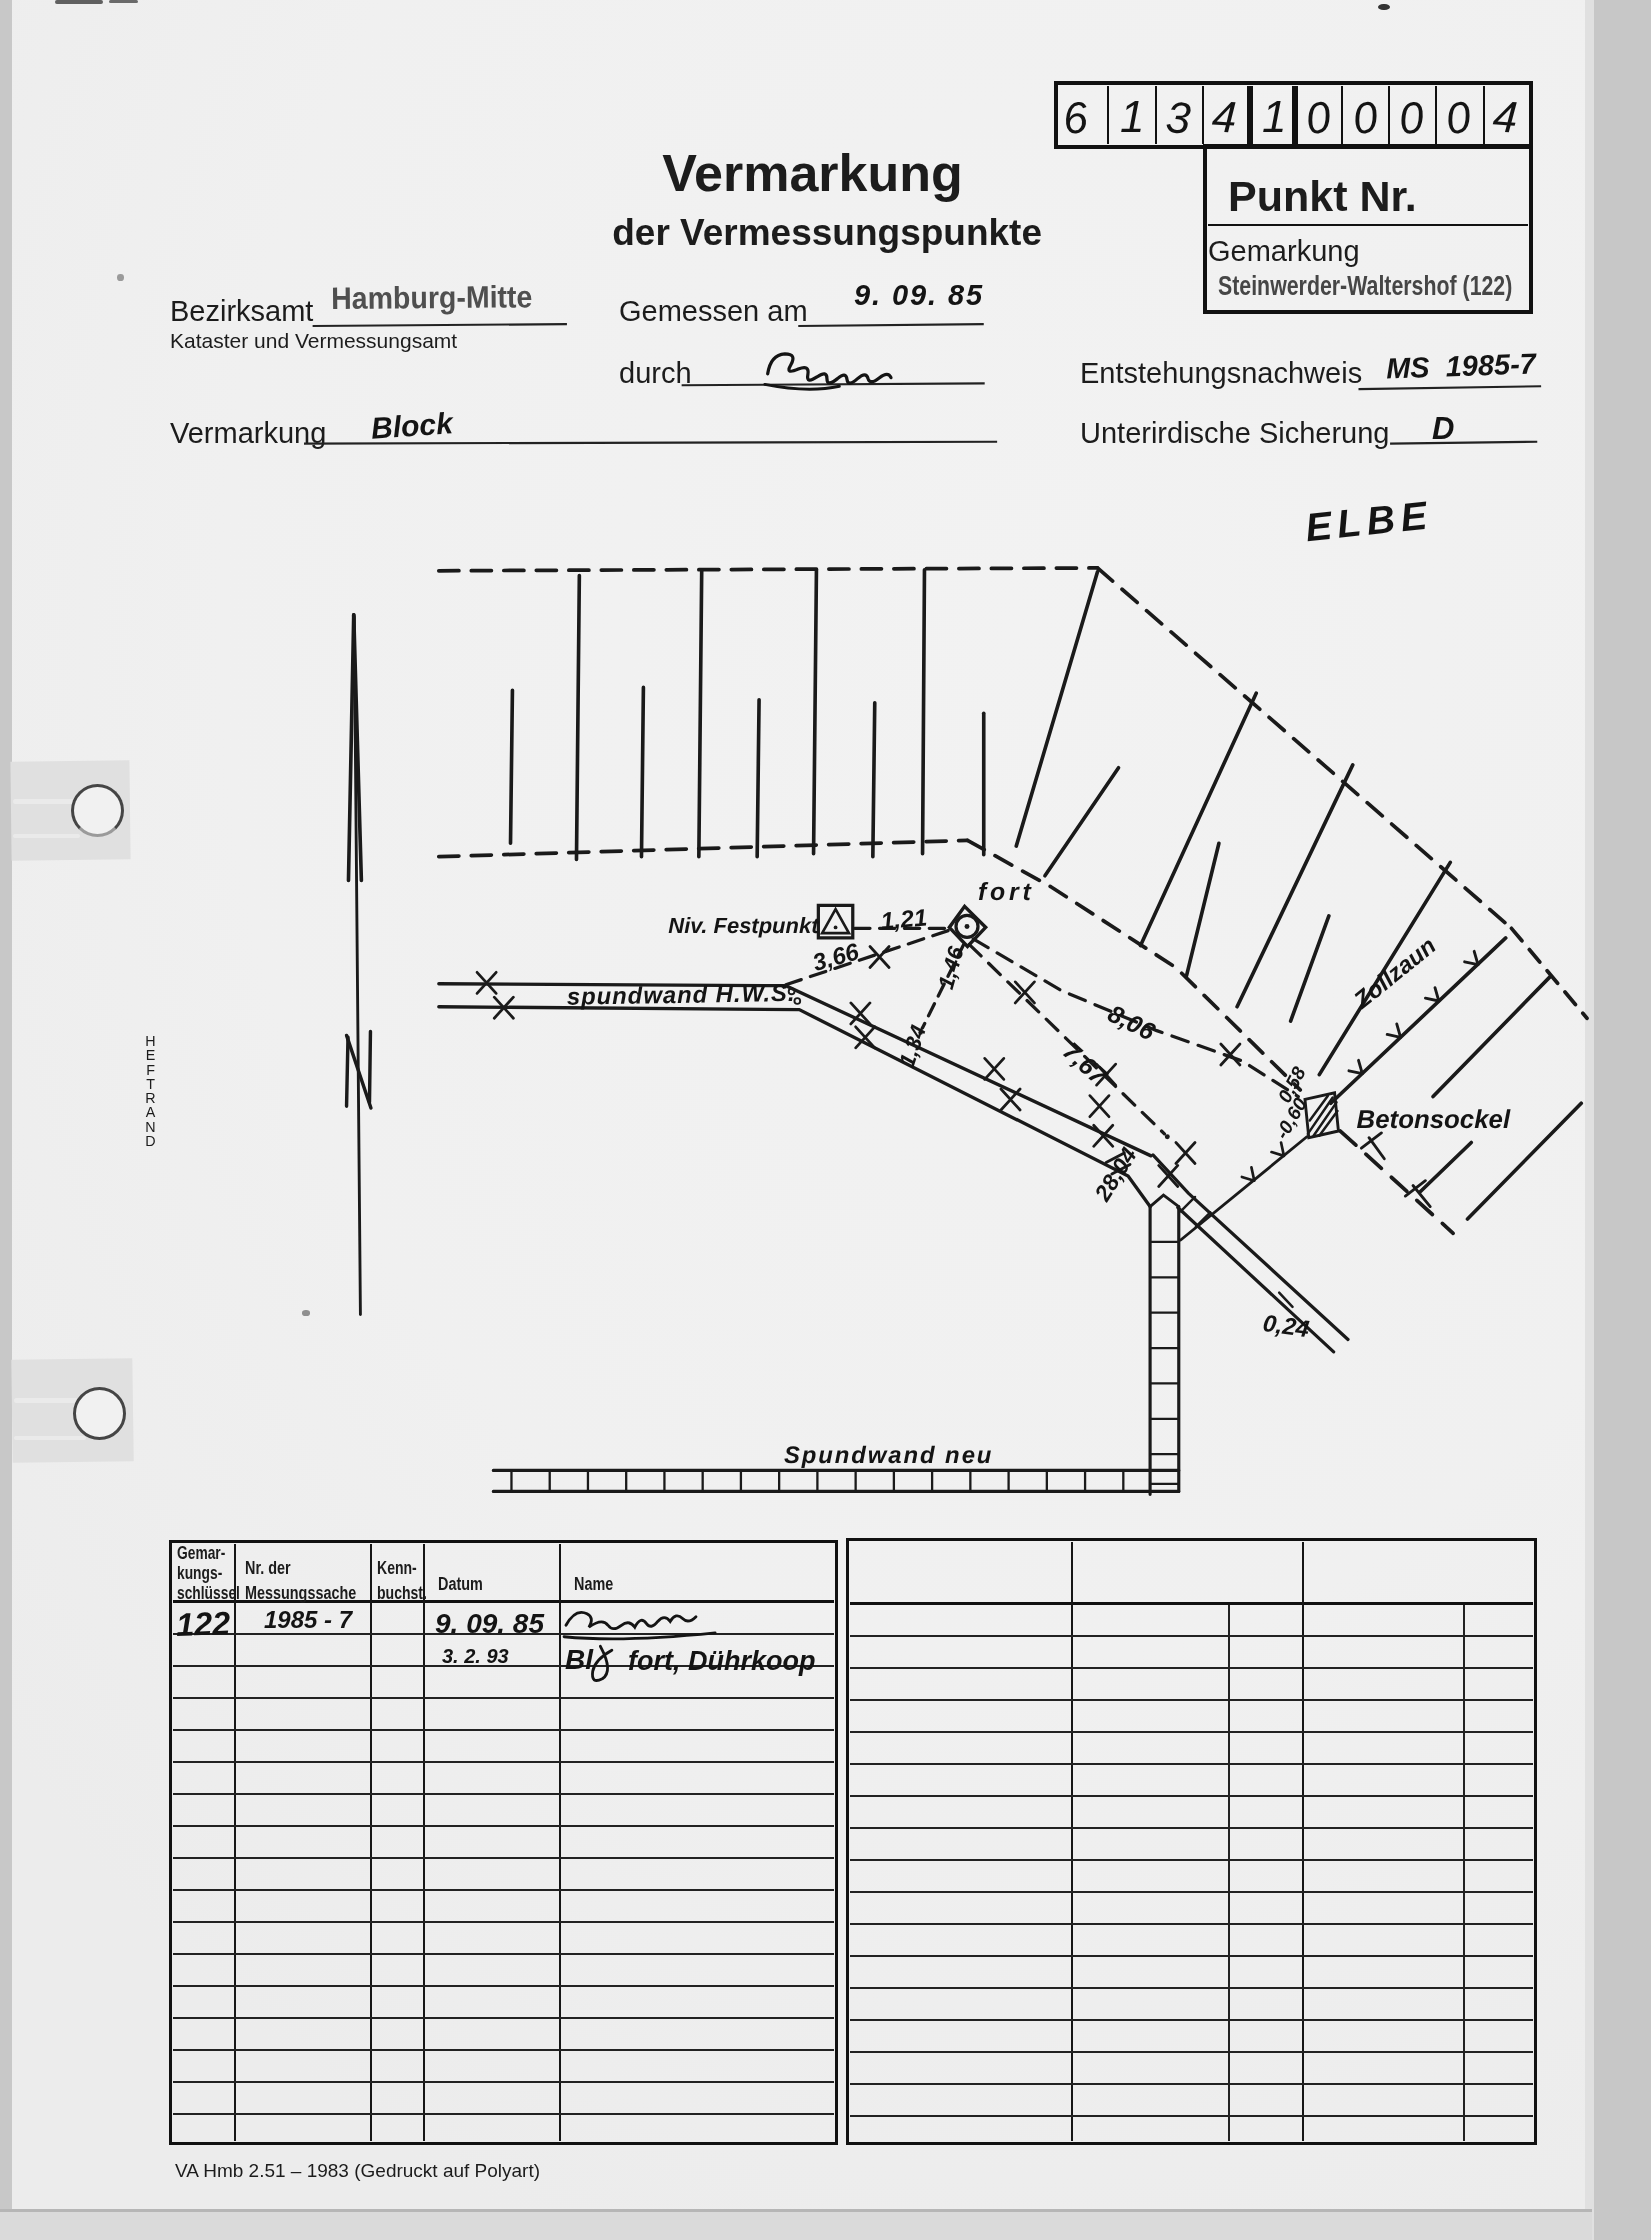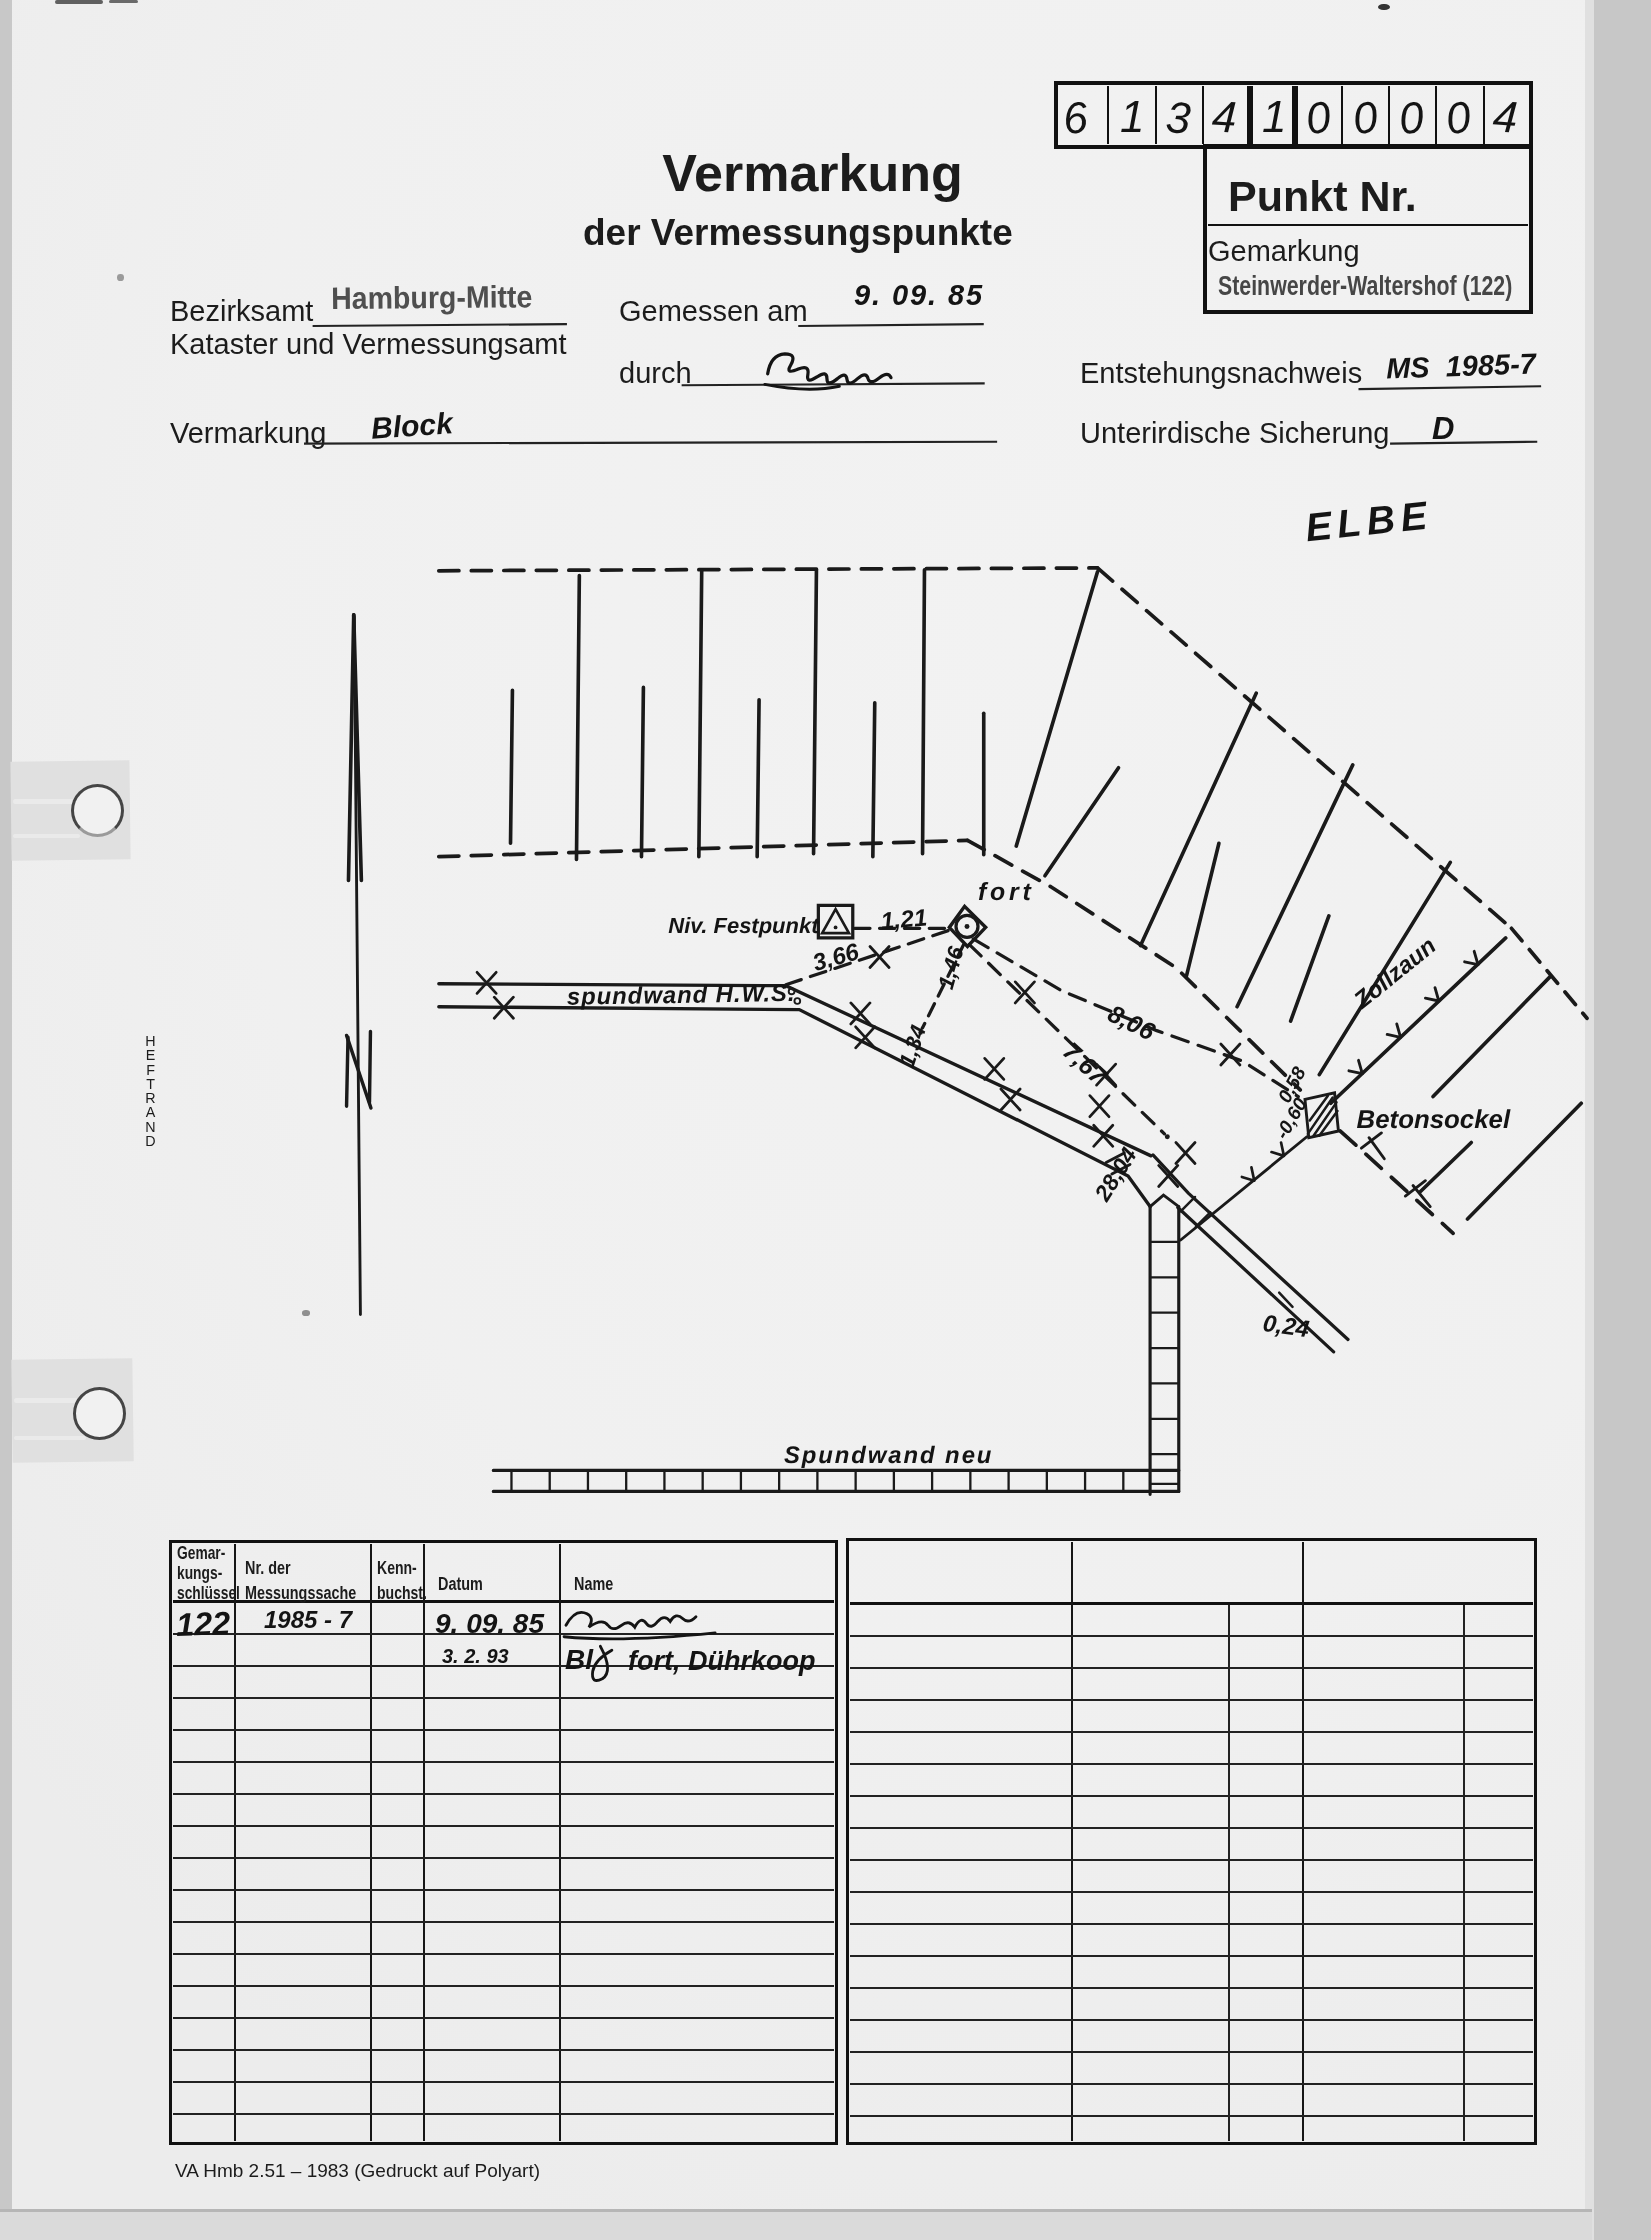--- a/index.html
+++ b/index.html
@@ -29,24 +29,24 @@
 <div class="abs" style="left:10.5px;top:761px;width:119px;height:99px;background:#e2e0db;transform:rotate(-0.7deg);"></div>
 <div class="abs" style="left:13.4px;top:799px;width:105px;height:4.8px;background:#eceae6;border-radius:2.9px;"></div>
 <div class="abs" style="left:13.4px;top:834px;width:67px;height:3.8px;background:#eceae6;border-radius:2.9px;"></div>
 <div class="abs" style="left:71px;top:784px;width:47px;height:47px;border-radius:50%;background:#f2f1ee;border:3.4px solid #454545;border-bottom-color:#9b9a97;"></div>
 <div class="abs" style="left:11.5px;top:1359px;width:121px;height:103px;background:#e2e0db;transform:rotate(-0.8deg);"></div>
 <div class="abs" style="left:14.3px;top:1398px;width:107px;height:4.8px;background:#eceae6;border-radius:2.9px;"></div>
 <div class="abs" style="left:14.3px;top:1436px;width:72px;height:3.8px;background:#eceae6;border-radius:2.9px;"></div>
 <div class="abs" style="left:73px;top:1387px;width:47px;height:47px;border-radius:50%;background:#f2f1ee;border:3.4px solid #454545;"></div>
 
 <div class="abs pr" style="left:631px;top:147px;width:363px;text-align:center;font-size:52px;font-weight:bold;">Vermarkung</div>
-<div class="abs pr" style="left:583px;top:214px;width:459px;text-align:left;font-size:37px;font-weight:bold;">der Vermessungspunkte</div>
+<div class="abs pr" style="left:583px;top:214px;width:459px;text-align:right;font-size:37px;font-weight:bold;">der Vermessungspunkte</div>
 
 <div class="abs pr" style="left:170px;top:297px;font-size:29px;">Bezirksamt</div>
-<div class="abs pr" style="left:170px;top:330px;font-size:29px;">Kataster und Vermessungsamt</div>
+<div class="abs pr" style="left:170px;top:330px;font-size:21px;">Kataster und Vermessungsamt</div>
 <div class="abs stamp" style="left:331px;top:283px;font-size:31px;transform:rotate(-0.5deg) scaleX(0.92);transform-origin:0 0;color:#4f4f4f;">Hamburg-Mitte</div>
 <div class="abs pr" style="left:619px;top:297px;font-size:29px;">Gemessen am</div>
 <div class="abs hw" style="left:854px;top:281px;font-size:29px;letter-spacing:1.9px;font-weight:bold;">9. 09. 85</div>
 <div class="abs pr" style="left:619px;top:359px;font-size:29px;">durch</div>
 <div class="abs pr" style="left:170px;top:419px;font-size:29px;">Vermarkung</div>
 <div class="abs hw" style="left:371px;top:411px;font-size:30px;transform:rotate(-4deg);font-weight:bold;">Block</div>
 <div class="abs pr" style="left:1080px;top:359px;font-size:29px;">Entstehungsnachweis</div>
 <div class="abs hw" style="left:1386px;top:352px;font-size:29px;font-weight:bold;transform:rotate(-2deg);">MS&nbsp; 1985-7</div>
 <div class="abs pr" style="left:1080px;top:419px;font-size:29px;">Unterirdische Sicherung</div>
 <div class="abs hw" style="left:1432px;top:413px;font-size:31px;font-weight:bold;">D</div>

